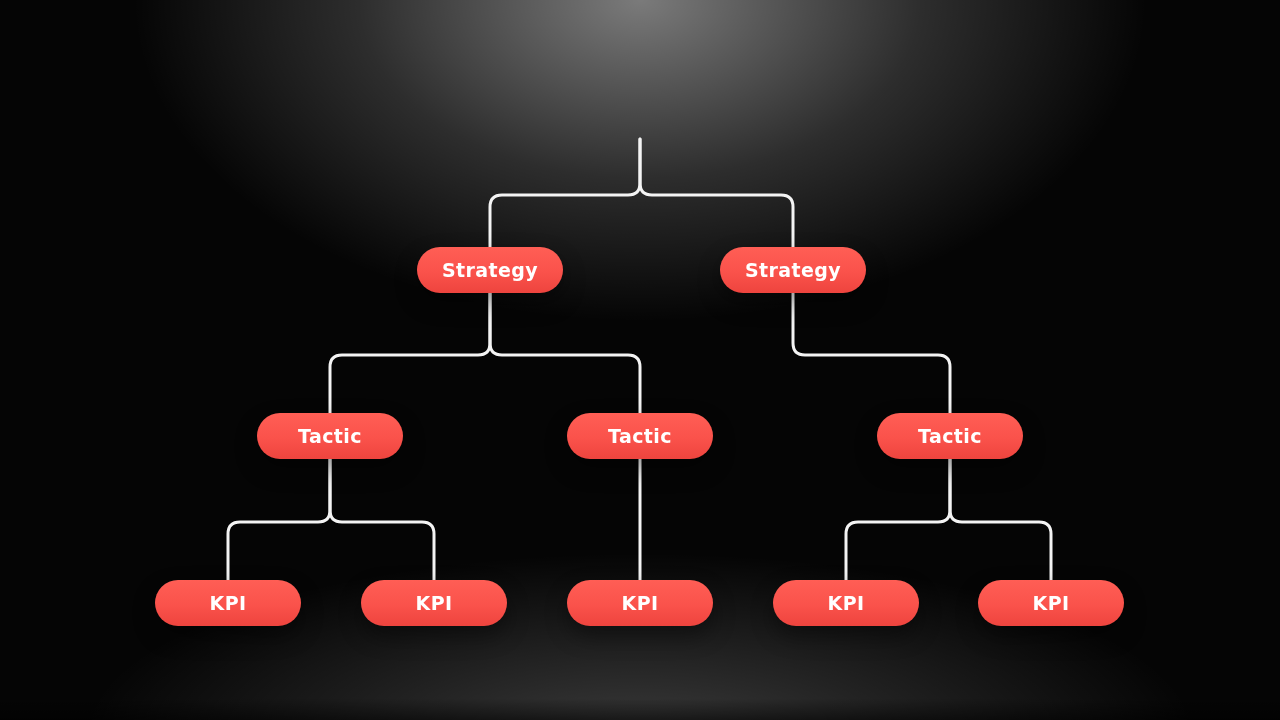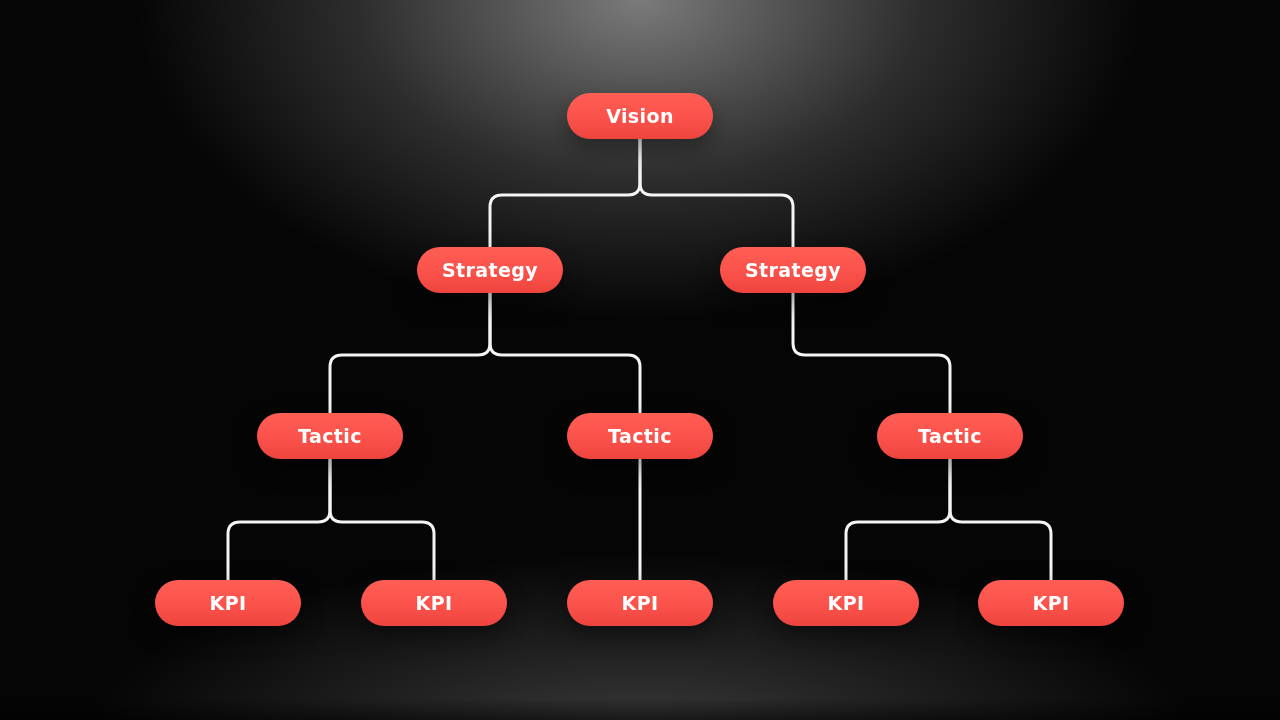--- a/index.html
+++ b/index.html
@@ -57,23 +57,20 @@
       <path d="M 490 293 L 490 343 Q 490 355 478 355 L 342 355 Q 330 355 330 367 L 330 413" stroke="#f4f4f4" stroke-width="3"></path>
       <path d="M 490 293 L 490 343 Q 490 355 502 355 L 628 355 Q 640 355 640 367 L 640 413" stroke="#f4f4f4" stroke-width="3"></path>
       <path d="M 793 293 L 793 343 Q 793 355 805 355 L 938 355 Q 950 355 950 367 L 950 413" stroke="#f4f4f4" stroke-width="3"></path>
       <path d="M 330 459 L 330 510 Q 330 522 318 522 L 240 522 Q 228 522 228 534 L 228 580" stroke="#f4f4f4" stroke-width="3"></path>
       <path d="M 330 459 L 330 510 Q 330 522 342 522 L 422 522 Q 434 522 434 534 L 434 580" stroke="#f4f4f4" stroke-width="3"></path>
       <path d="M 640 459 L 640 580" stroke="#f4f4f4" stroke-width="3"></path>
       <path d="M 950 459 L 950 510 Q 950 522 938 522 L 858 522 Q 846 522 846 534 L 846 580" stroke="#f4f4f4" stroke-width="3"></path>
       <path d="M 950 459 L 950 510 Q 950 522 962 522 L 1039 522 Q 1051 522 1051 534 L 1051 580" stroke="#f4f4f4" stroke-width="3"></path>
     </svg>
 
-  <div class="node" style="left: 567px; top: 93px;">
-    <span class="label">Vision</span>
-  </div>
   <div class="node" style="left: 417px; top: 247px;">
     <span class="label">Strategy</span>
   </div>
   <div class="node" style="left: 720px; top: 247px;">
     <span class="label">Strategy</span>
   </div>
   <div class="node" style="left: 257px; top: 413px;">
     <span class="label">Tactic</span>
   </div>
   <div class="node" style="left: 567px; top: 413px;">

